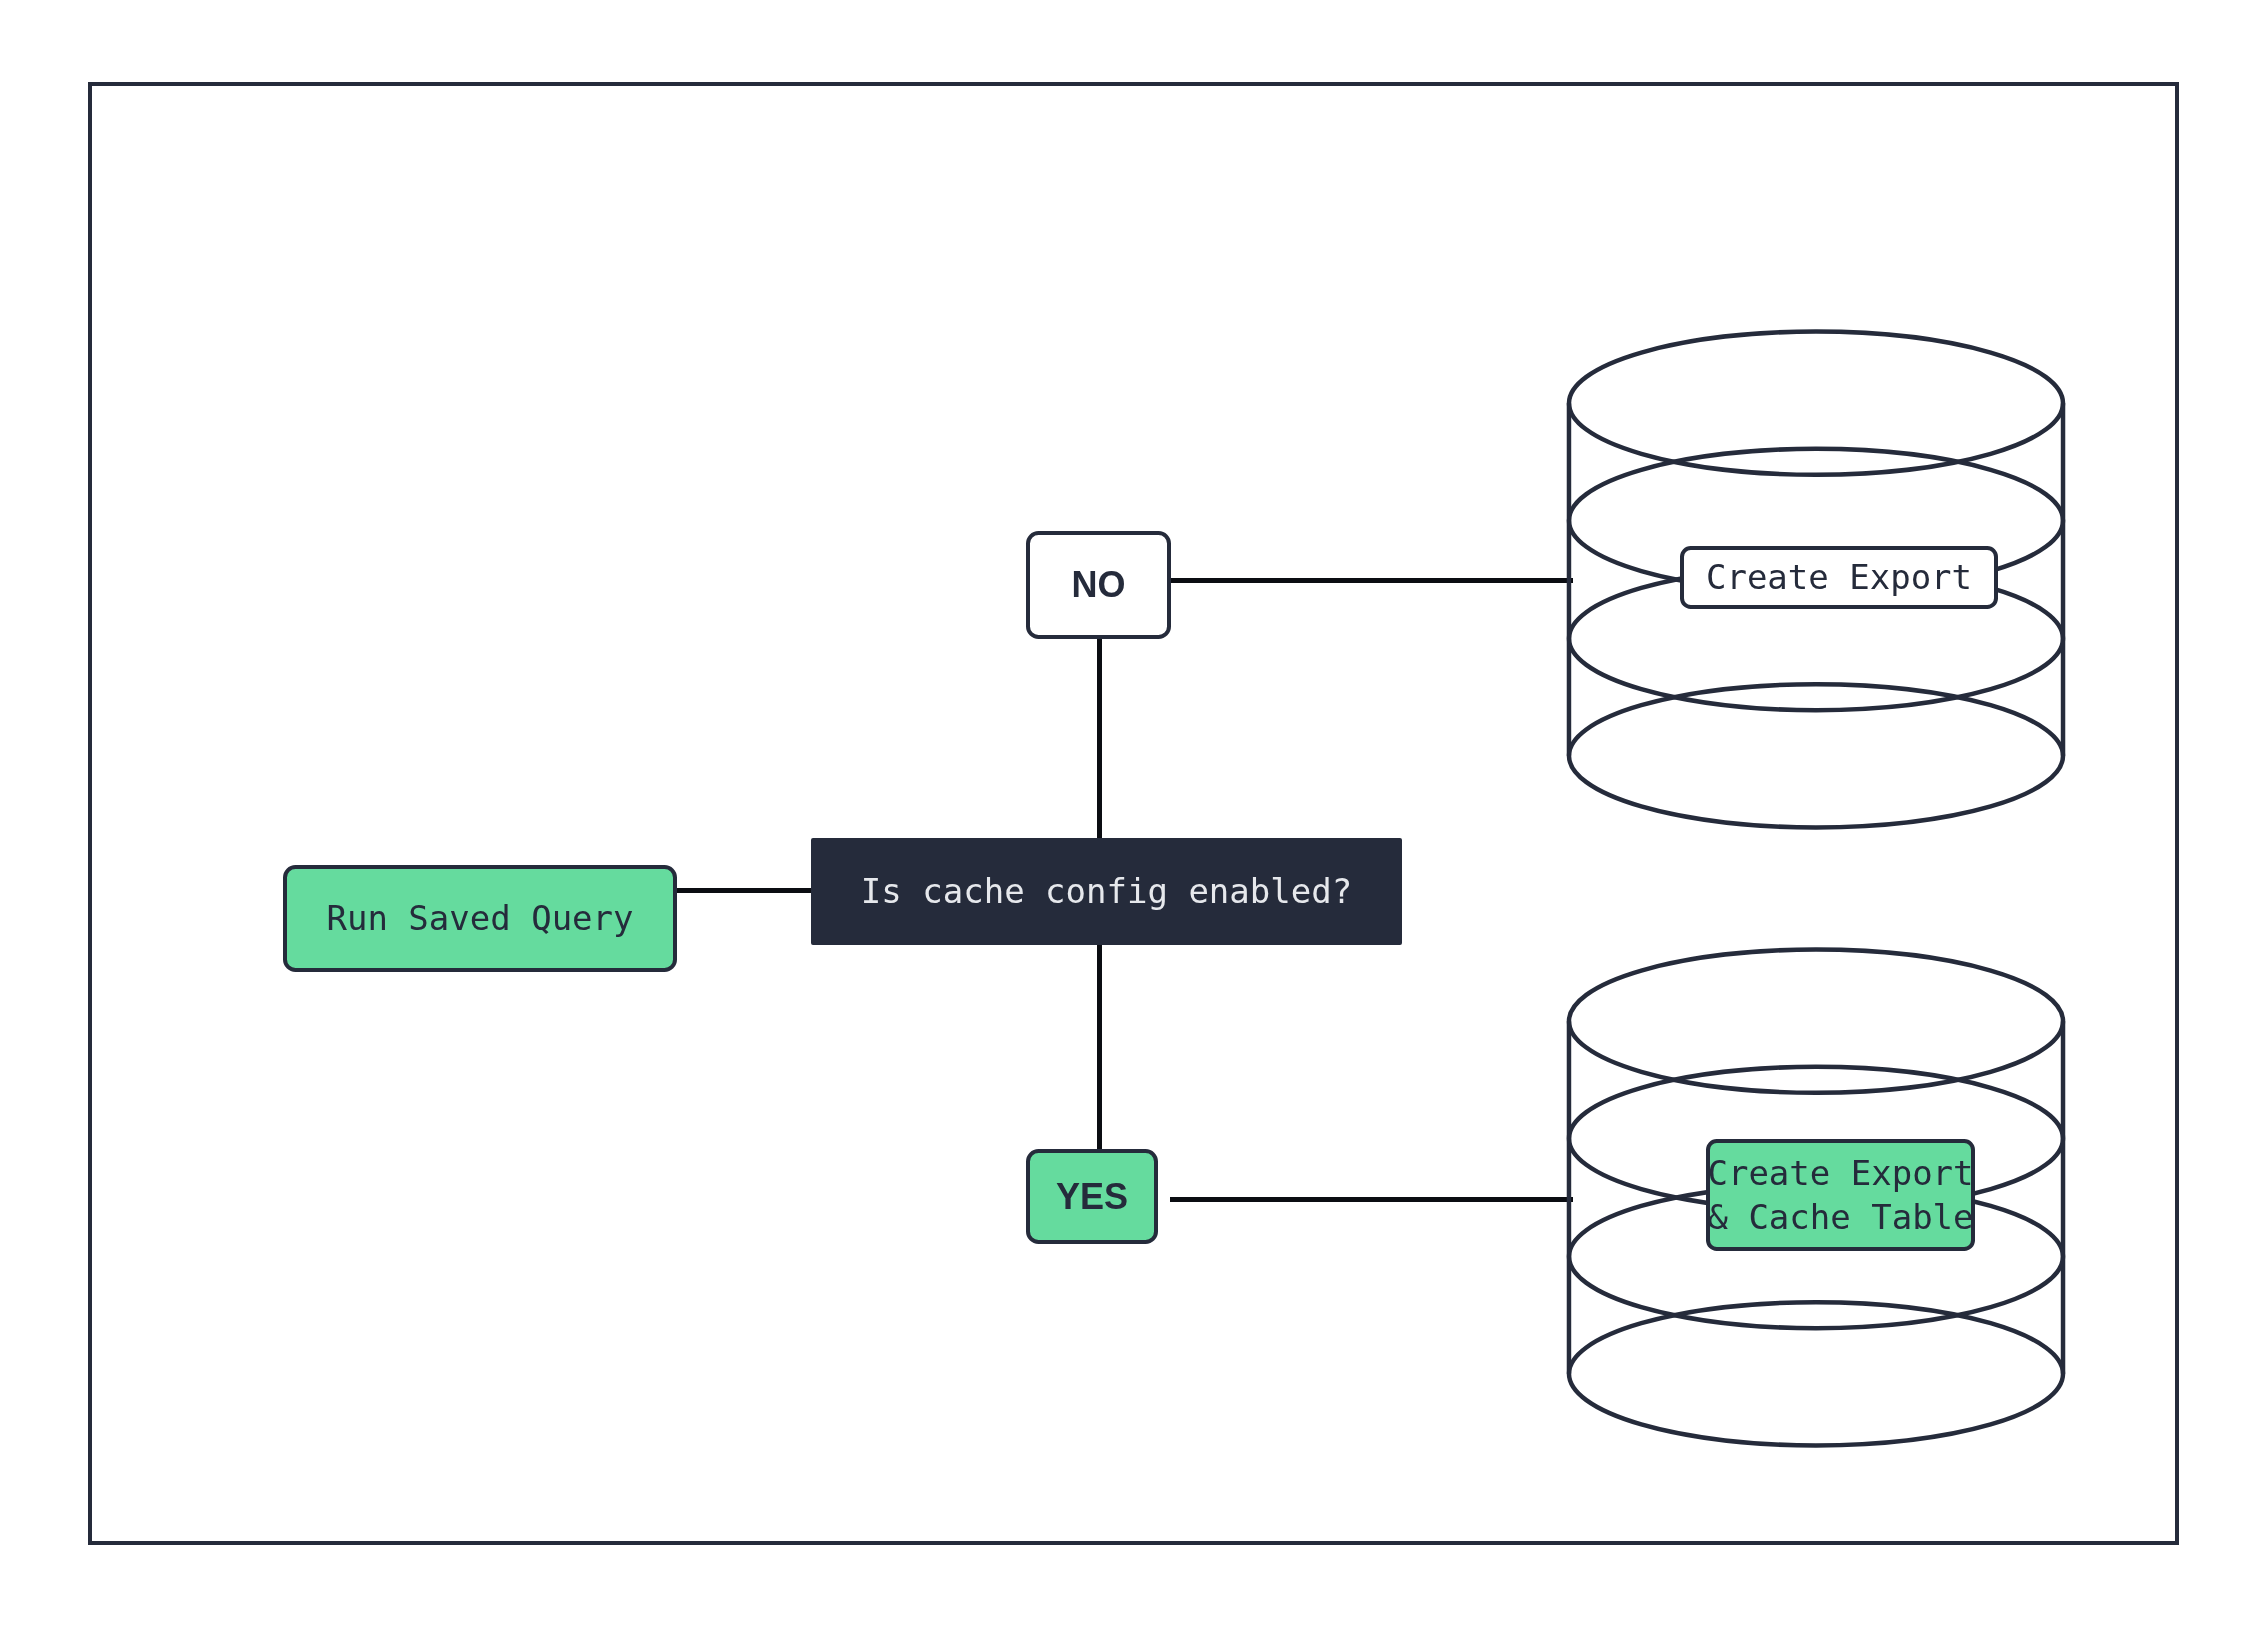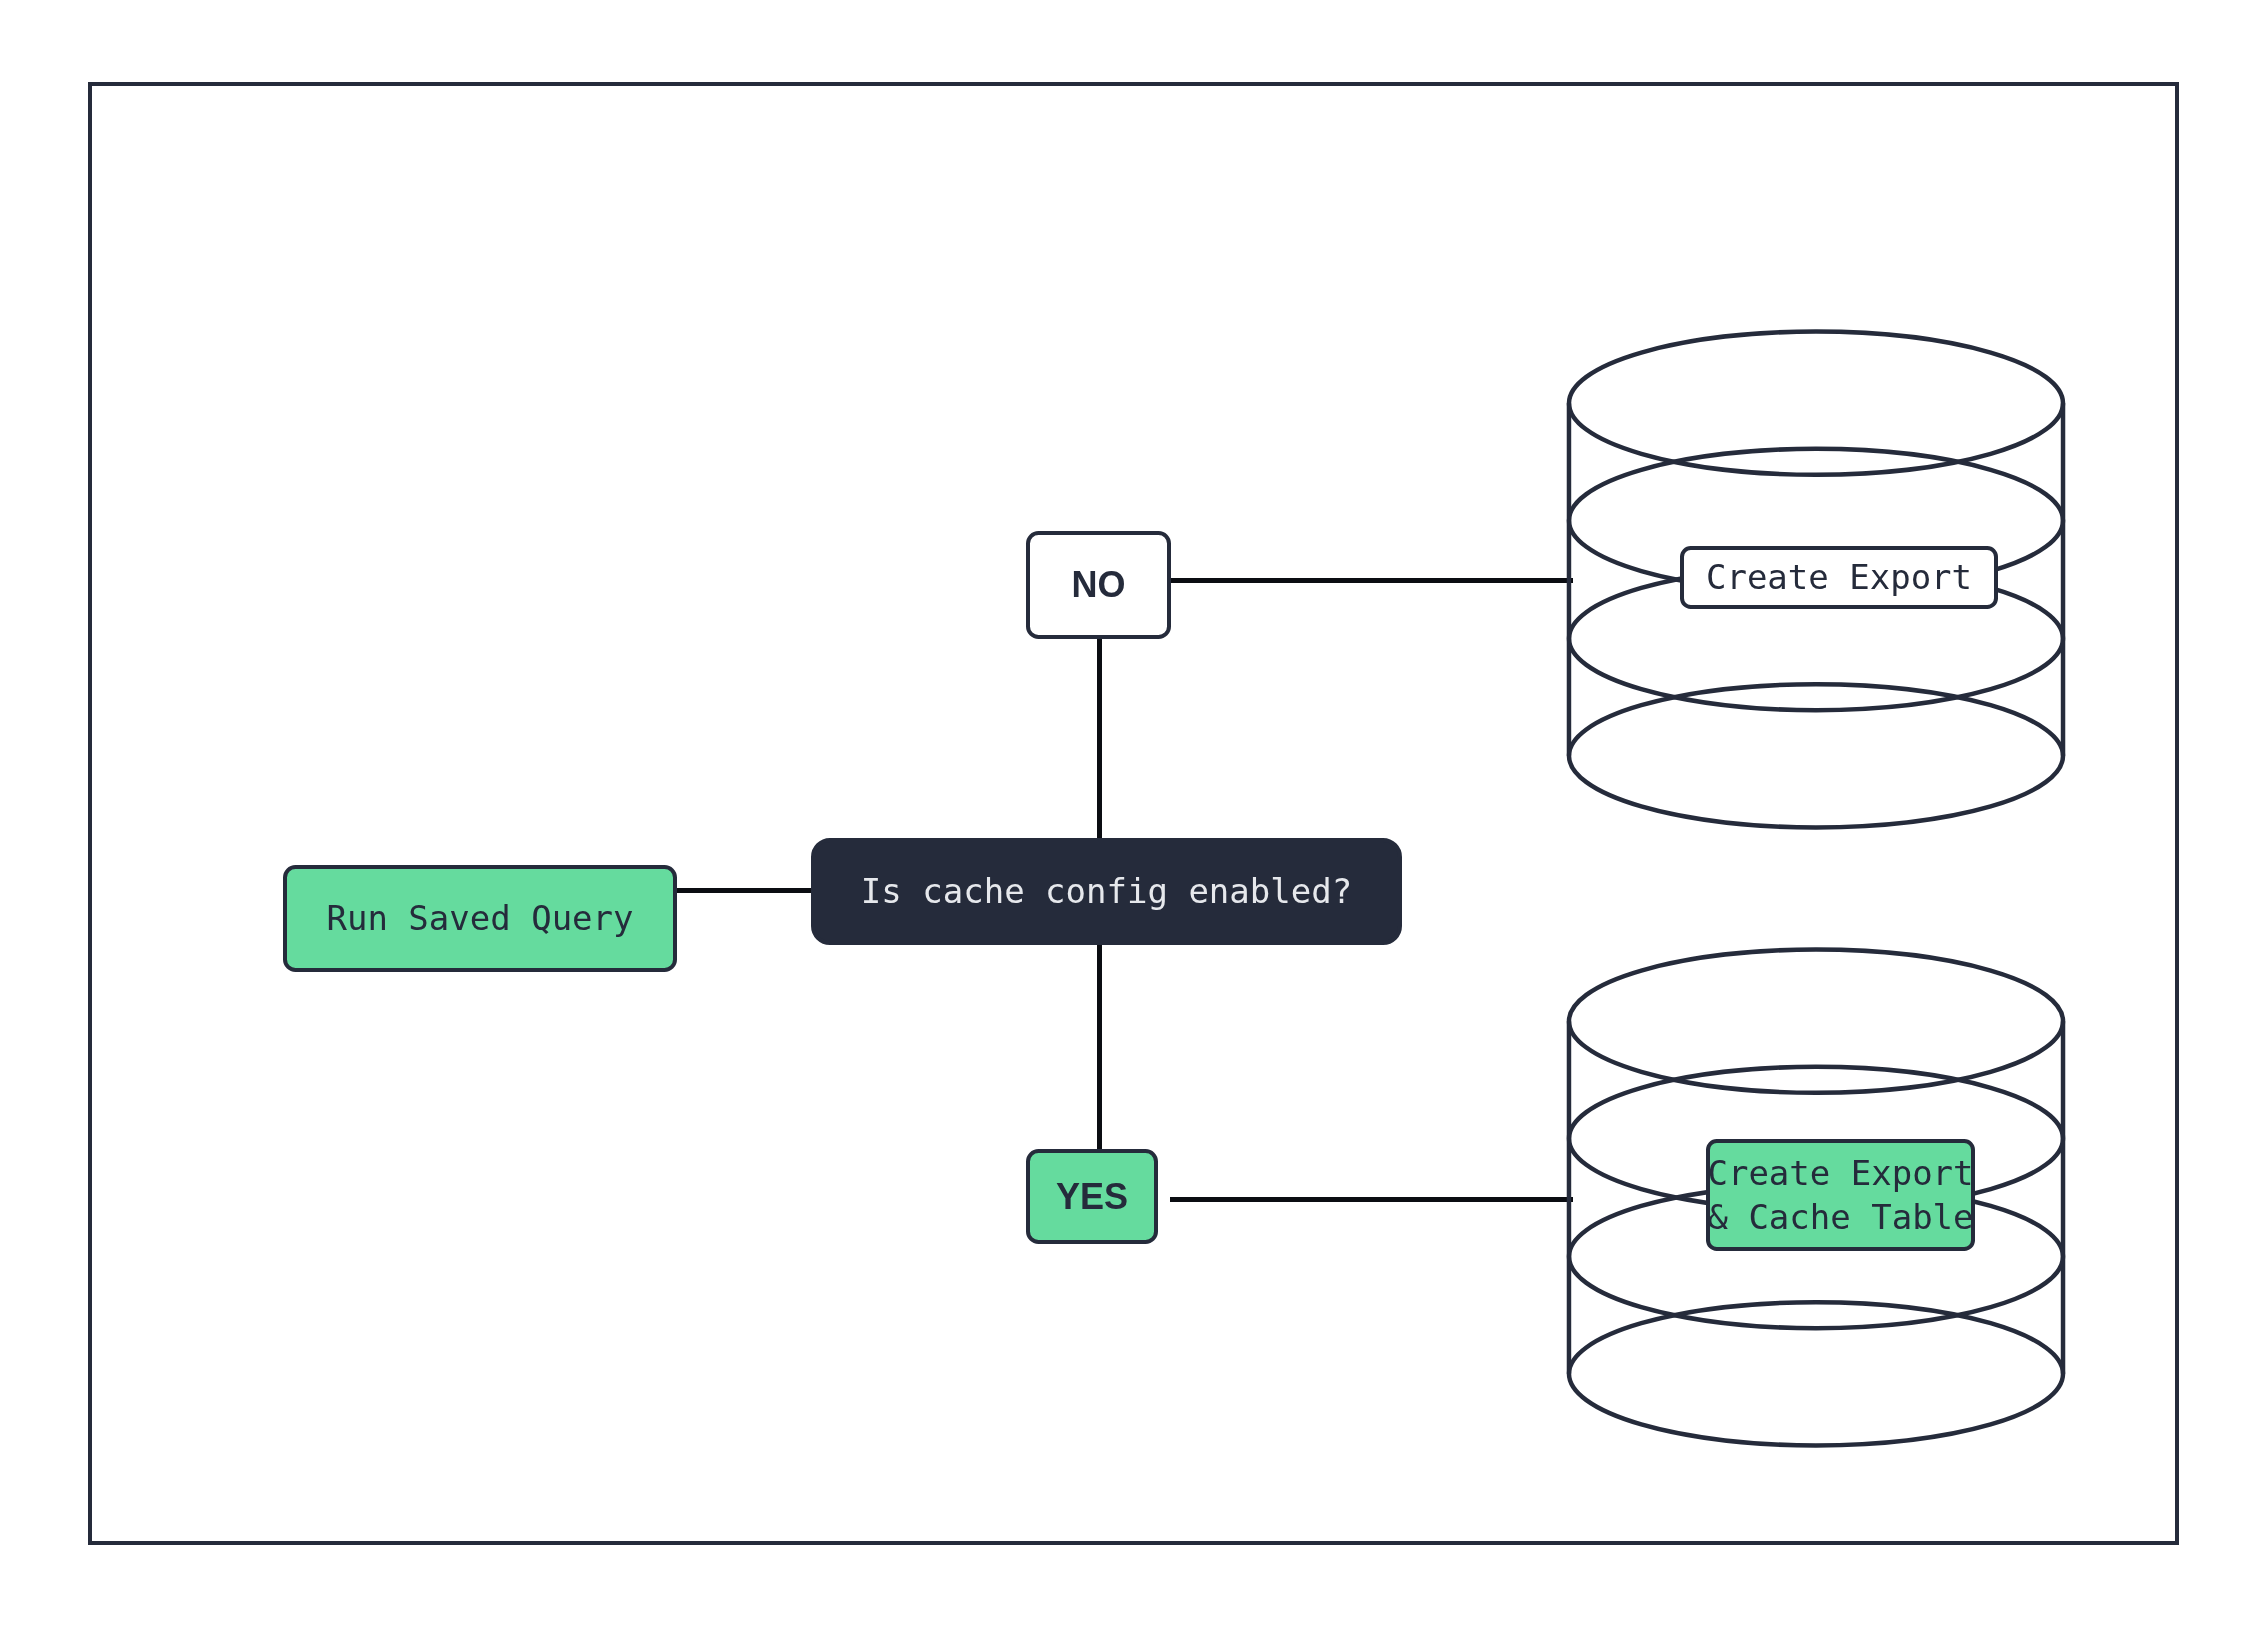--- a/index.html
+++ b/index.html
@@ -107,21 +107,21 @@
     color: #252B3B;
   }
   .n-white {
     background: #ffffff;
     color: #252B3B;
   }
   .n-dark {
     background: #252B3B;
     color: #E6E8EC;
     border-color: #252B3B;
-    border-radius: 19px;
+    border-radius: 2px;
   }
 
   
   .cylinder {
     position: absolute;
   }
   .cylinder svg {
     display: block;
     overflow: visible;
   }

